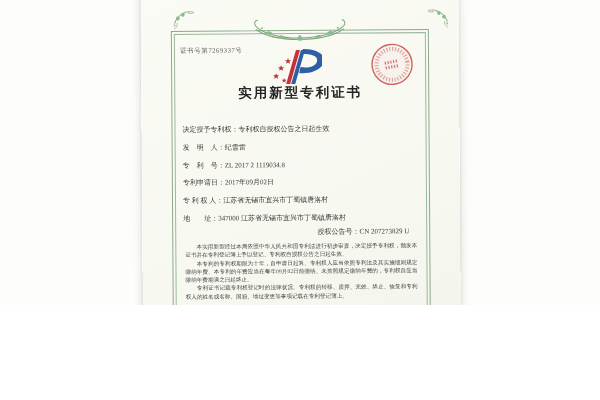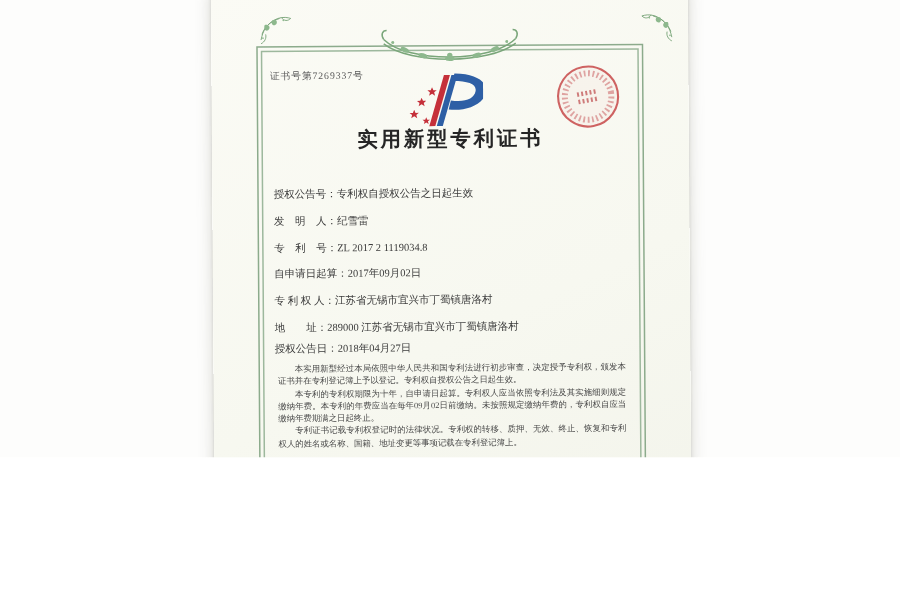--- a/index.html
+++ b/index.html
@@ -162,30 +162,30 @@
 
       <svg class="stamp-top" width="46" height="46" viewBox="0 0 46 46">
         <circle cx="23" cy="23" r="20" fill="rgba(225,120,120,0.05)" stroke="#c94f4f" stroke-width="1.4"></circle>
         <circle cx="23" cy="23" r="15.5" fill="none" stroke="#d38080" stroke-width="4" stroke-dasharray="1.2 1.7" opacity=".8"></circle>
         <path d="M16,20.5 h14 M16,25.5 h14" stroke="#c96a6a" stroke-width="3" stroke-dasharray="1.3 1.5" fill="none"></path>
       </svg>
 
       <h1 class="title">实用新型专利证书</h1>
 
       <div class="fields">
-        <div class="frow"><span class="lbl">授权公告号：</span><span class="val">专利权自授权公告之日起生效</span></div>
+        <div class="frow"><span class="lbl">决定授予专利权：</span><span class="val">专利权自授权公告之日起生效</span></div>
         <div class="frow"><span class="lbl">发　明　人：</span><span class="val">纪雪雷</span></div>
         <div class="frow"><span class="lbl">专　利　号：</span><span class="val">ZL 2017 2 1119034.8</span></div>
-        <div class="frow"><span class="lbl">自申请日起算：</span><span class="val">2017年09月02日</span></div>
+        <div class="frow"><span class="lbl">专利申请日：</span><span class="val">2017年09月02日</span></div>
         <div class="frow"><span class="lbl">专 利 权 人：</span><span class="val">江苏省无锡市宜兴市丁蜀镇唐洛村</span></div>
-        <div class="frow"><span class="lbl">地　　址：</span><span class="val">289000 江苏省无锡市宜兴市丁蜀镇唐洛村</span></div>
+        <div class="frow"><span class="lbl">地　　址：</span><span class="val">347000 江苏省无锡市宜兴市丁蜀镇唐洛村</span></div>
       </div>
 
       <div class="grant">
-        <span class="left"><span>授权公告日：</span><span>2018年04月27日</span></span>
+        <span class="right"><span>授权公告号：</span><span>CN 207273829 U</span></span>
       </div>
 
       <div class="paras">
         <p>本实用新型经过本局依照中华人民共和国专利法进行初步审查，决定授予专利权，颁发本证书并在专利登记簿上予以登记。专利权自授权公告之日起生效。</p>
         <p>本专利的专利权期限为十年，自申请日起算。专利权人应当依照专利法及其实施细则规定缴纳年费。本专利的年费应当在每年09月02日前缴纳。未按照规定缴纳年费的，专利权自应当缴纳年费期满之日起终止。</p>
         <p>专利证书记载专利权登记时的法律状况。专利权的转移、质押、无效、终止、恢复和专利权人的姓名或名称、国籍、地址变更等事项记载在专利登记簿上。</p>
       </div>
 
       <div class="barcode"></div>
 

